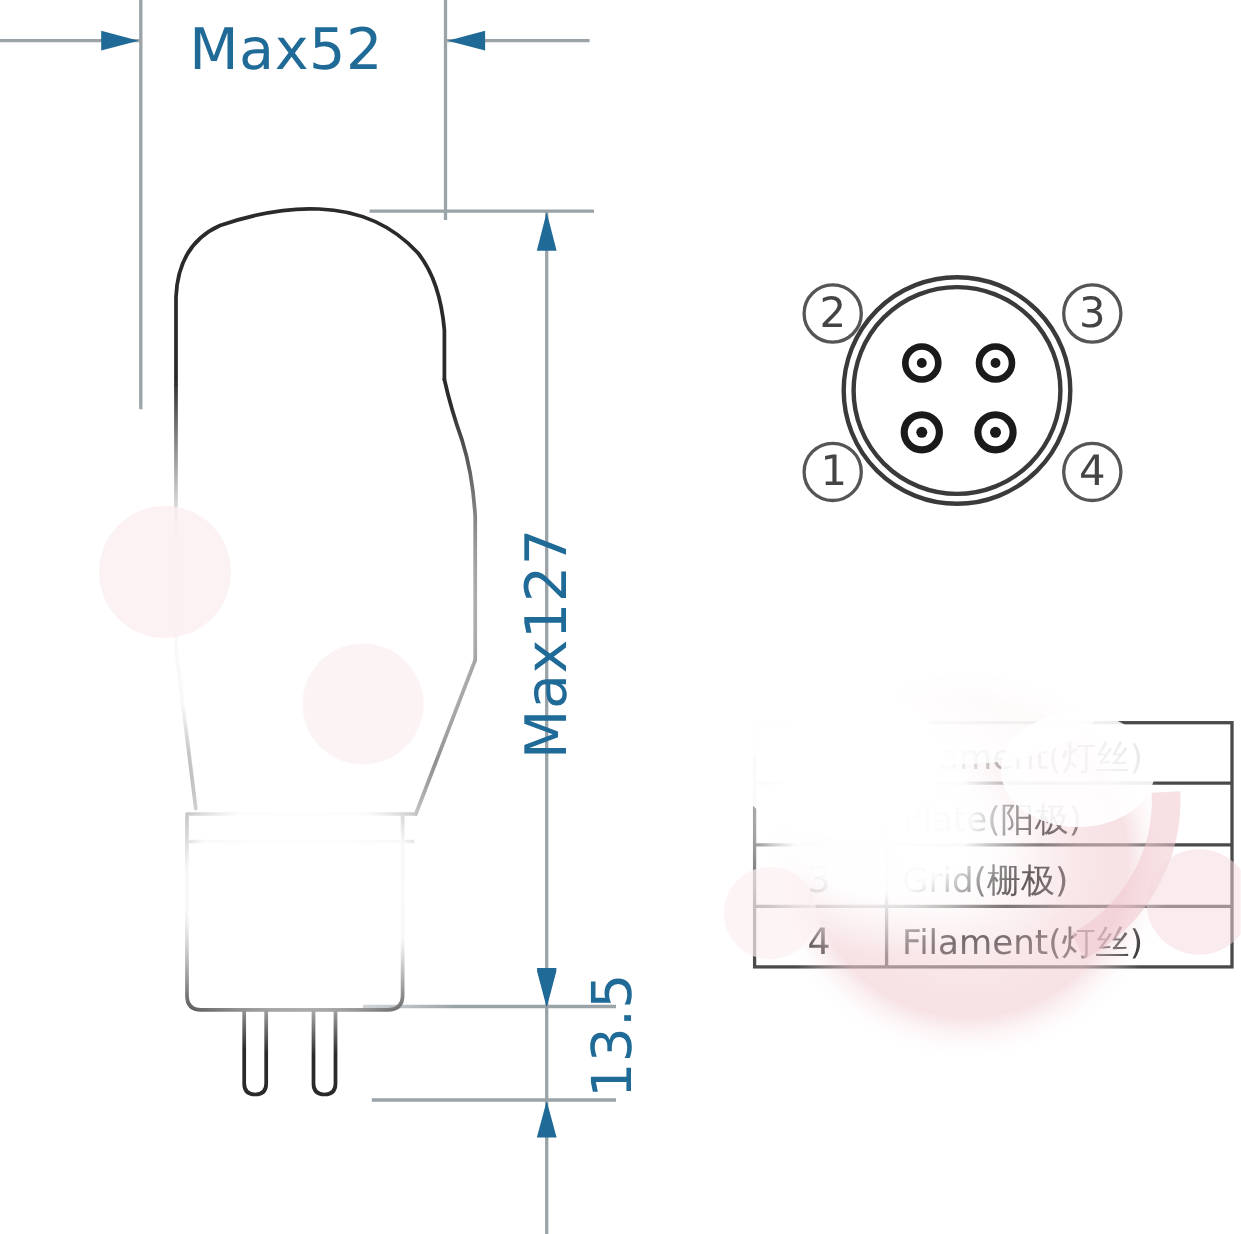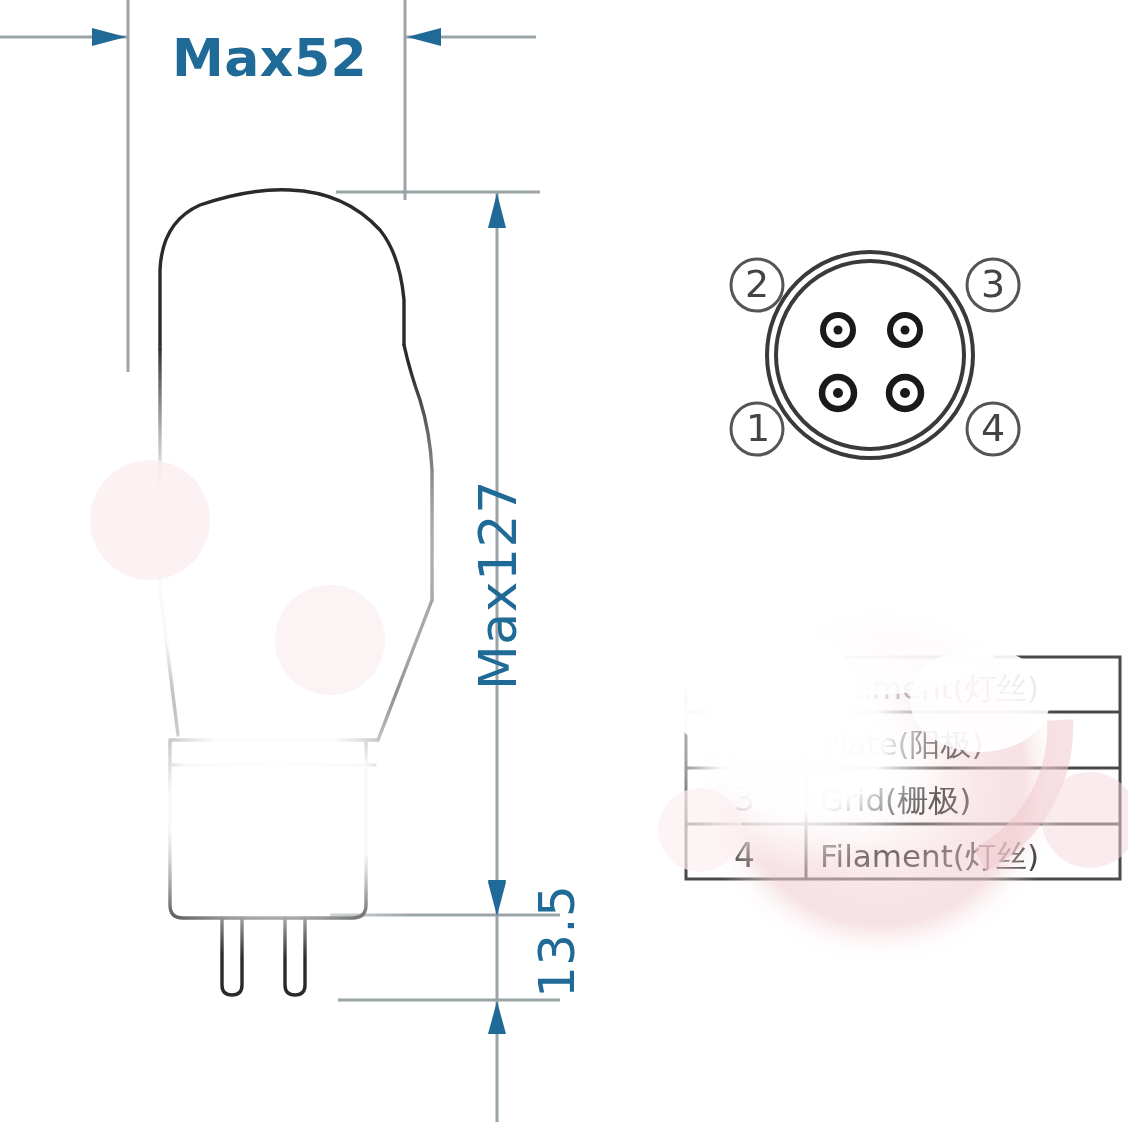--- a/index.html
+++ b/index.html
@@ -14,23 +14,23 @@
   #stage svg{position:absolute;left:0;top:0;}
 
   .dimtext{
     position:absolute;
     color:#1f6a96;
     font-family:"DejaVu Sans","Liberation Sans",sans-serif;
     white-space:nowrap;
     letter-spacing:0.5px;
   }
   #dim-horizontal-label{
-    left:172px; top:28px;
+    left:172px; top:16px;
     font-size:52px;
-    font-weight:700;
+    font-weight:400;
   }
   #dim-vertical-label{
     left:468px; top:430px;
     font-size:52px;
     transform:rotate(-90deg);
     transform-origin:left top;
     transform-box:border-box;
   }
   #dim-vertical-label-inner{ display:block; transform:translate(-260px,0px); }
 

